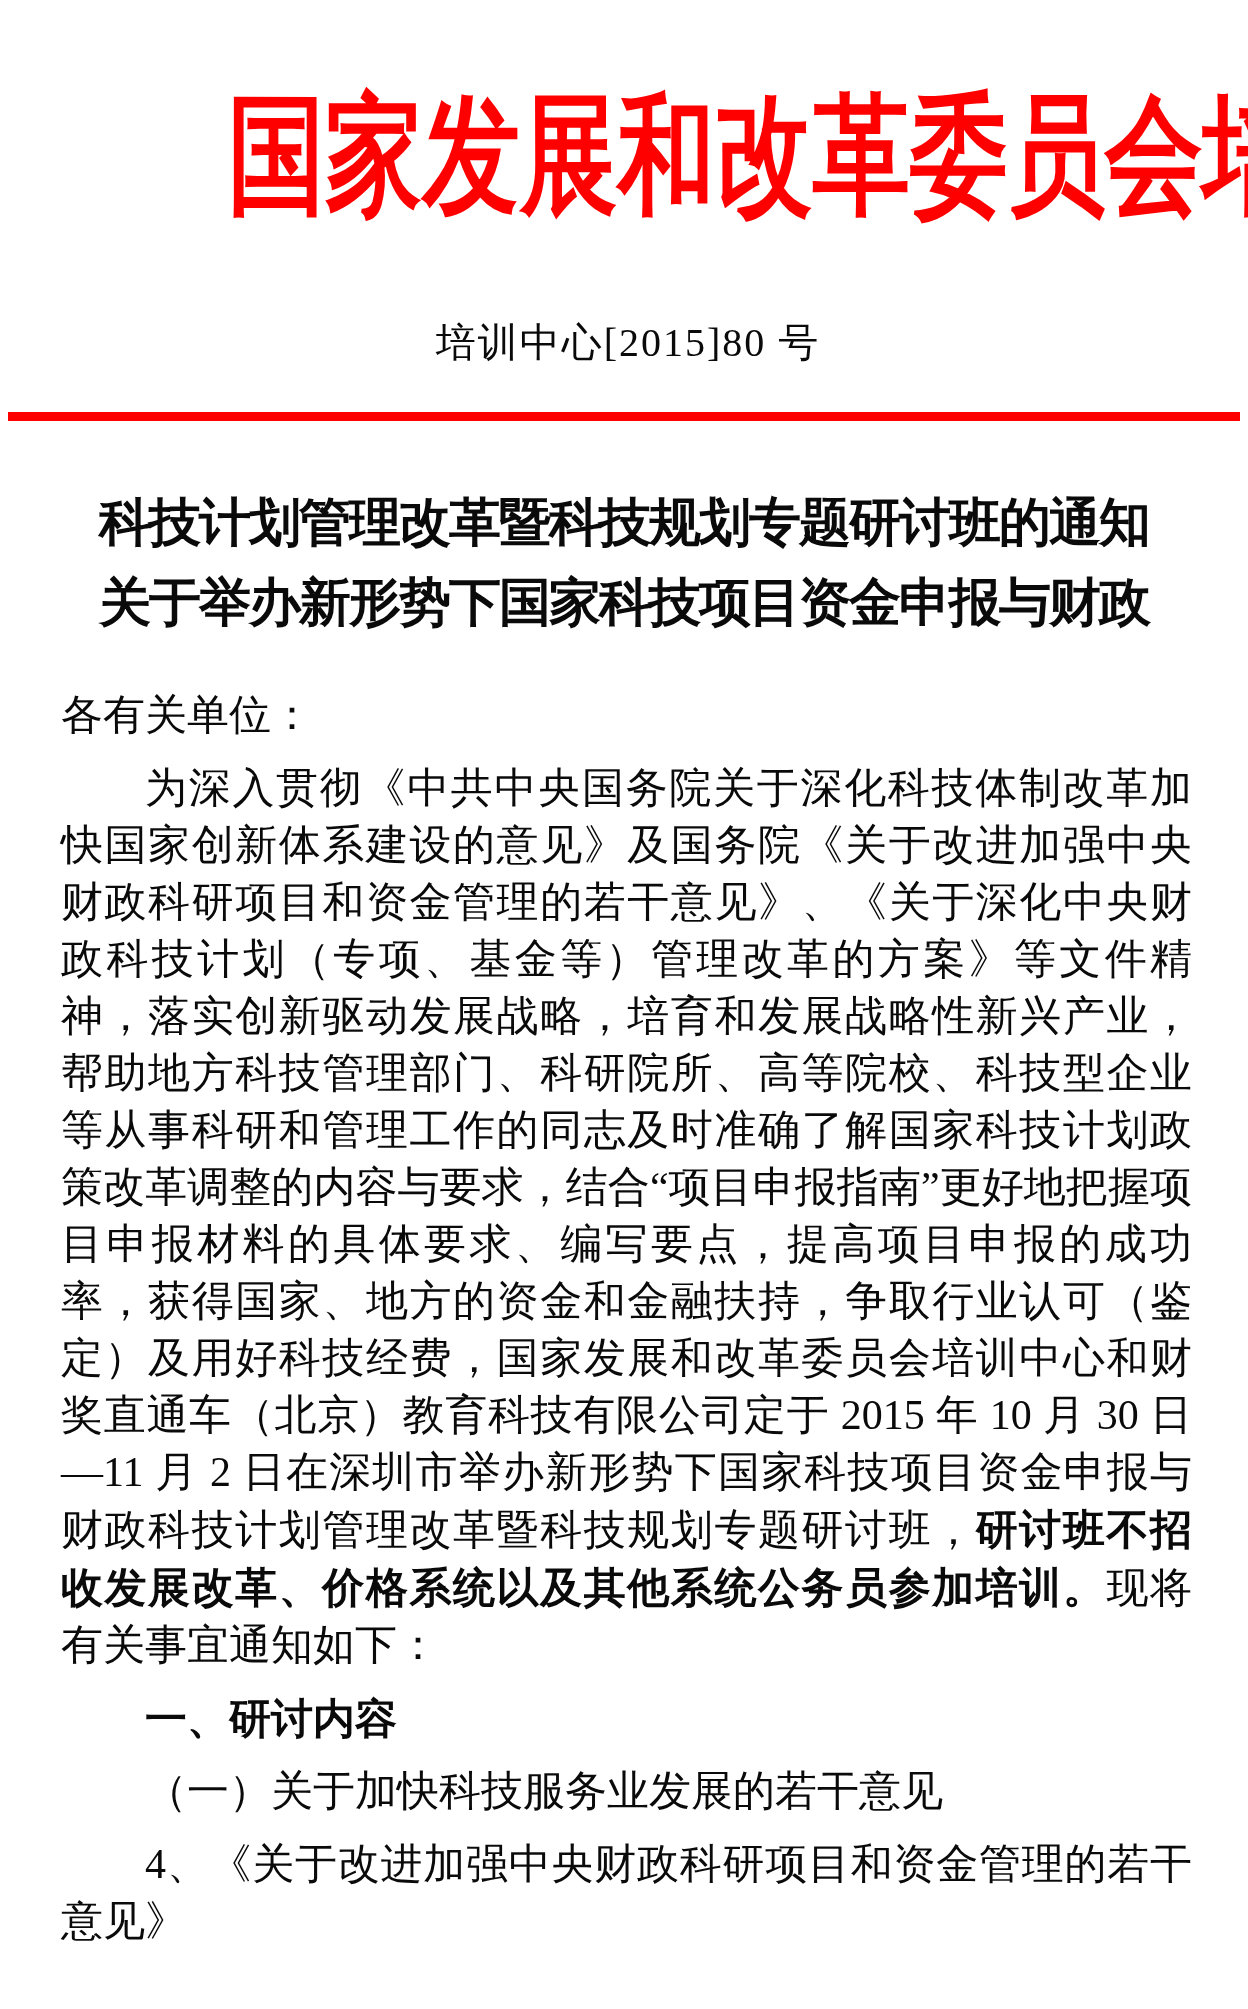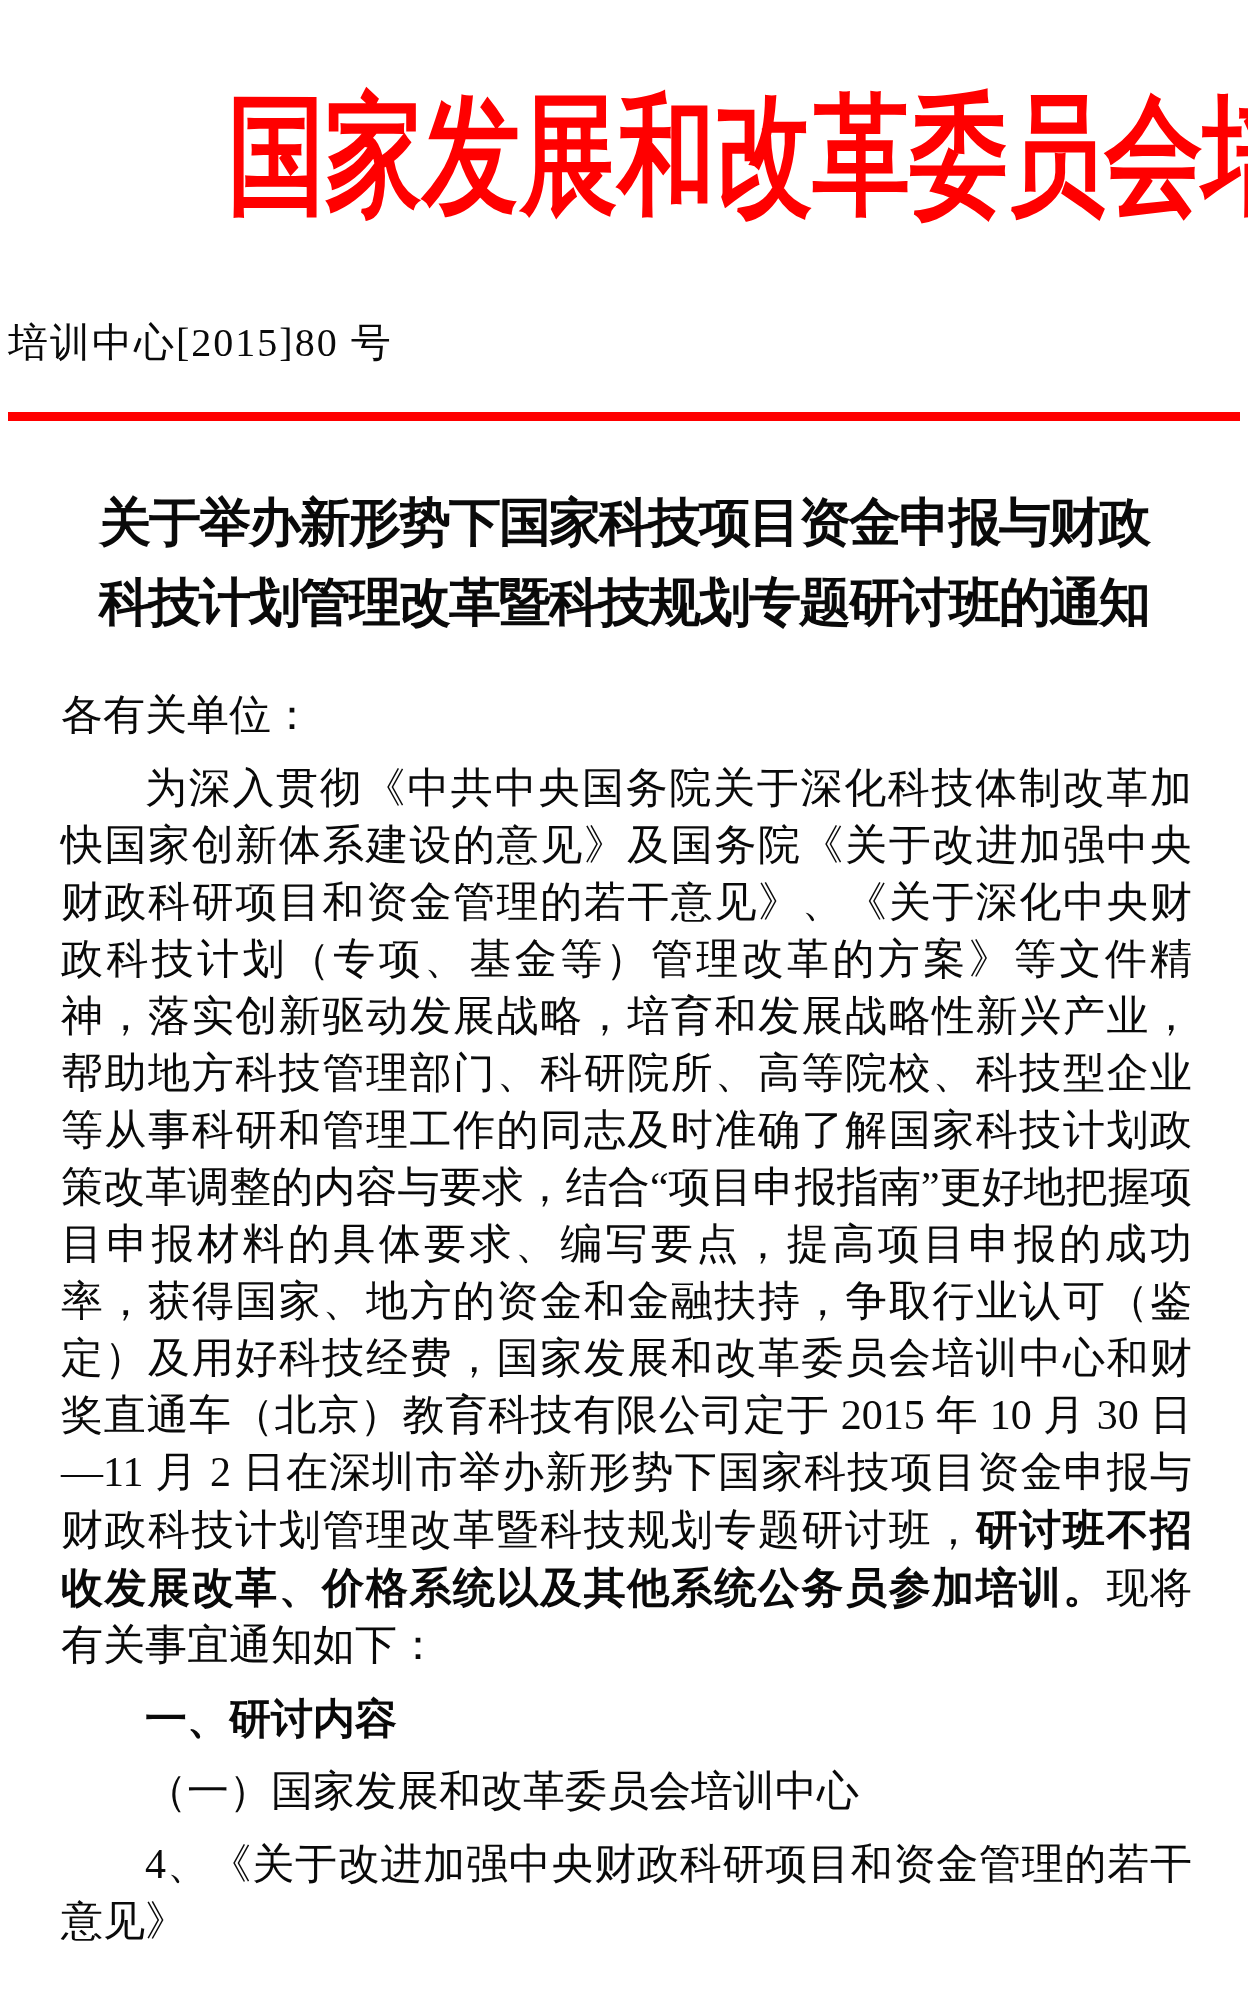--- a/index.html
+++ b/index.html
@@ -33,21 +33,21 @@
     font-size: 130px;
     line-height: 140px;
     color: #ff0000;
     letter-spacing: 0px;
     transform: scaleX(0.75);
     transform-origin: 50% 50%;
   }
   
   .doc-number {
     margin-top: 95px;
-    text-align: left;
+    text-align: center;
     font-size: 40px;
     line-height: 45px;
     letter-spacing: 2px;
     margin-left: 8px;
   }
   
   .red-rule {
     margin: 47px 8px 0 8px;
     height: 9px;
     background: #ff0000;
@@ -97,33 +97,33 @@
 
   <div class="letterhead-wrap">
     <span class="letterhead">国家发展和改革委员会培训中心</span>
   </div>
 
   <div class="doc-number">培训中心[2015]80 号</div>
 
   <div class="red-rule"></div>
 
   <div class="notice-title">
+    <div>科技计划管理改革暨科技规划专题研讨班的通知</div>
     <div>关于举办新形势下国家科技项目资金申报与财政</div>
-    <div>科技计划管理改革暨科技规划专题研讨班的通知</div>
   </div>
 
   <div class="content">
 
     <p class="salutation">各有关单位：</p>
 
     <p class="indent2"><span>为深入贯彻《中共中央国务院关于深化科技体制改革加快国家创新体系建设的意见》及国务院《关于改进加强中央财政科研项目和资金管理的若干意见》、《关于深化中央财政科技计划（专项、基金等）管理改革的方案》等文件精神，落实创新驱动发展战略，培育和发展战略性新兴产业，帮助地方科技管理部门、科研院所、高等院校、科技型企业等从事科研和管理工作的同志及时准确了解国家科技计划政策改革调整的内容与要求，结合“项目申报指南”更好地把握项目申报材料的具体要求、编写要点，提高项目申报的成功率，获得国家、地方的资金和金融扶持，争取行业认可（鉴定）及用好科技经费，国家发展和改革委员会培训中心和财奖直通车（北京）教育科技有限公司定于 2015 年 10 月 30 日—11 月 2 日在深圳市举办新形势下国家科技项目资金申报与财政科技计划管理改革暨科技规划专题研讨班，</span><span class="bold-hei">研讨班不招收发展改革、价格系统以及其他系统公务员参加培训。</span><span>现将有关事宜通知如下：</span></p>
 
     <p class="section-heading">一、研讨内容</p>
 
-    <p class="indent2">（一）国家发展和改革委员会培训中心</p>
+    <p class="indent2">（一）关于加快科技服务业发展的若干意见</p>
 
 
 
 
     <p class="indent2">4、《关于改进加强中央财政科研项目和资金管理的若干意见》</p>
 
   </div>
 
 </div>
 

